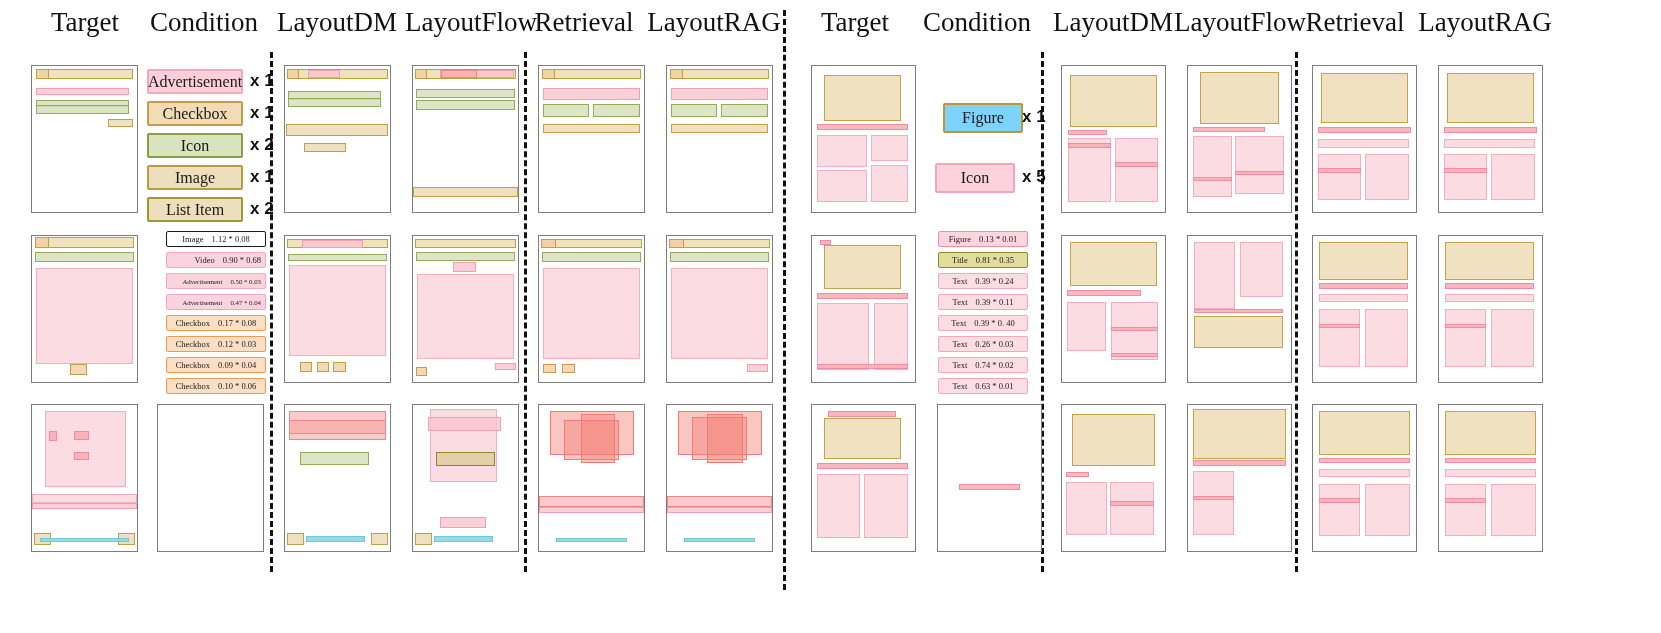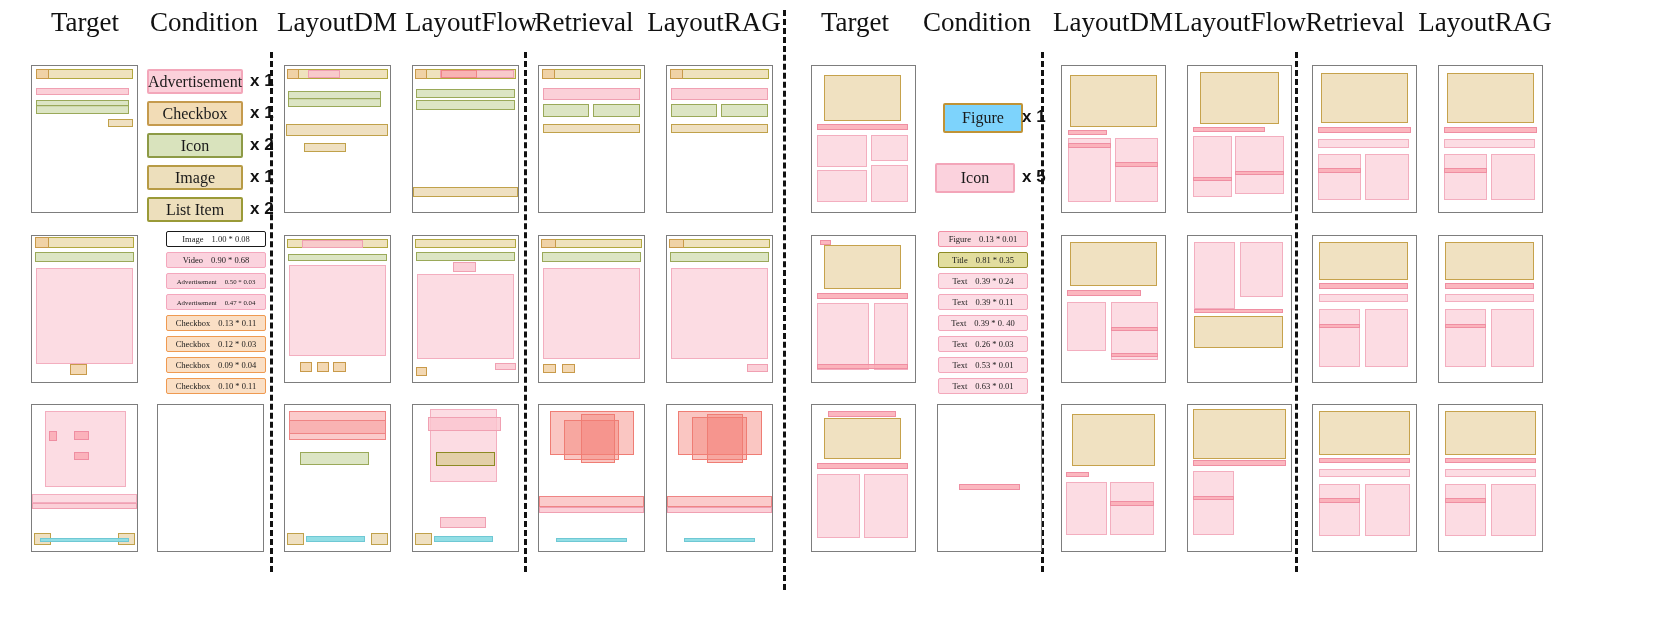--- a/index.html
+++ b/index.html
@@ -49,21 +49,21 @@
   .chip-chk   {background:#f2dcb6;border-color:#c59a4d;}
   .chip-icon  {background:#d9e3bd;border-color:#8d9a46;}
   .chip-image {background:#eddfbc;border-color:#b79b45;}
   .chip-list  {background:#eddfbc;border-color:#9a9a37;}
   .chip-fig   {background:#7dd3fc;border-color:#c09336;margin-left:8px;}
   .chip-iconp {background:#fbd2dd;border-color:#f3a5b9;}
   .chip-table {background:#fbd6de;border-color:#f18fa4;}
   .chip-title2{background:#e2dd9e;border-color:#8d8a23;}
   .chip-text  {background:#fcdde5;border-color:#f3a8bb;}
   .chip-ora   {background:#fadfc5;border-color:#ef9a51;}
-  .chip-pinkl {background:#fbd3de;border-color:#f4a7bd;}
+  .chip-pinkl {background:#fbd3de;border-color:#f4a7bd;justify-content:flex-end;}
 
   .chip .lbl{padding:0 4px;}
   .chip .val{padding:0 4px;}
 
   .xmult{
     position:absolute;font-size:17px;color:#111;font-family:"Liberation Sans",sans-serif;
     font-weight:700;white-space:nowrap;
   }
 </style>
 </head>
@@ -357,49 +357,49 @@
       </div>
       <div class="xmult" style="left: 250px; top: 166.5px;">x 1</div>
       <div class="chip big chip-list" style="left: 147px; top: 197px; width: 96px; height: 25px;">
         <span class="lbl">List Item</span>
       </div>
       <div class="xmult" style="left: 250px; top: 198.5px;">x 2</div>
     </div>
   <div id="cond-L2">
       <div class="chip small chip-olive" style="left: 166px; top: 231px; width: 100px; height: 16px;">
         <span class="lbl">Image</span>
-        <span class="val">1.00 * 0.08</span>
+        <span class="val">1.12 * 0.08</span>
       </div>
       <div class="chip small chip-pinkl" style="left: 166px; top: 252px; width: 100px; height: 16px;">
         <span class="lbl">Video</span>
         <span class="val">0.90 * 0.68</span>
       </div>
       <div class="chip tiny chip-pinkl" style="left: 166px; top: 273px; width: 100px; height: 16px;">
         <span class="lbl">Advertisement</span>
         <span class="val">0.50 * 0.03</span>
       </div>
       <div class="chip tiny chip-pinkl" style="left: 166px; top: 294px; width: 100px; height: 16px;">
         <span class="lbl">Advertisement</span>
         <span class="val">0.47 * 0.04</span>
       </div>
       <div class="chip small chip-ora" style="left: 166px; top: 315px; width: 100px; height: 16px;">
         <span class="lbl">Checkbox</span>
-        <span class="val">0.13 * 0.11</span>
+        <span class="val">0.17 * 0.08</span>
       </div>
       <div class="chip small chip-ora" style="left: 166px; top: 336px; width: 100px; height: 16px;">
         <span class="lbl">Checkbox</span>
         <span class="val">0.12 * 0.03</span>
       </div>
       <div class="chip small chip-ora" style="left: 166px; top: 357px; width: 100px; height: 16px;">
         <span class="lbl">Checkbox</span>
         <span class="val">0.09 * 0.04</span>
       </div>
       <div class="chip small chip-ora" style="left: 166px; top: 378px; width: 100px; height: 16px;">
         <span class="lbl">Checkbox</span>
-        <span class="val">0.10 * 0.11</span>
+        <span class="val">0.10 * 0.06</span>
       </div>
     </div>
   <div id="cond-R1">
       <div class="chip big chip-fig" style="left: 935px; top: 103px; width: 80px; height: 30px;">
         <span class="lbl">Figure</span>
       </div>
       <div class="xmult" style="left: 1022px; top: 107px;">x 1</div>
       <div class="chip big chip-iconp" style="left: 935px; top: 163px; width: 80px; height: 30px;">
         <span class="lbl">Icon</span>
       </div>
@@ -425,21 +425,21 @@
       <div class="chip small chip-text" style="left: 938px; top: 315px; width: 90px; height: 16px;">
         <span class="lbl">Text</span>
         <span class="val">0.39 * 0. 40</span>
       </div>
       <div class="chip small chip-text" style="left: 938px; top: 336px; width: 90px; height: 16px;">
         <span class="lbl">Text</span>
         <span class="val">0.26 * 0.03</span>
       </div>
       <div class="chip small chip-text" style="left: 938px; top: 357px; width: 90px; height: 16px;">
         <span class="lbl">Text</span>
-        <span class="val">0.53 * 0.01</span>
+        <span class="val">0.74 * 0.02</span>
       </div>
       <div class="chip small chip-text" style="left: 938px; top: 378px; width: 90px; height: 16px;">
         <span class="lbl">Text</span>
         <span class="val">0.63 * 0.01</span>
       </div>
     </div>
 
 </div>
 
 </body></html>

